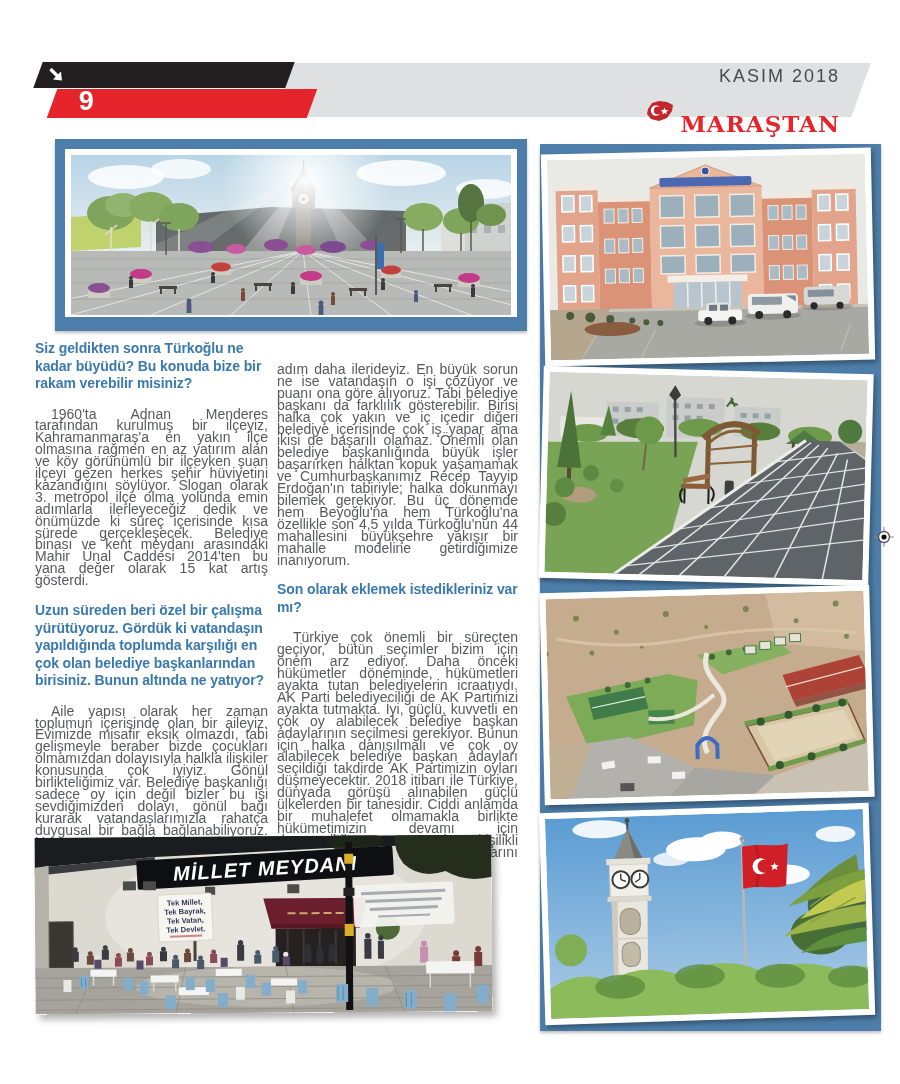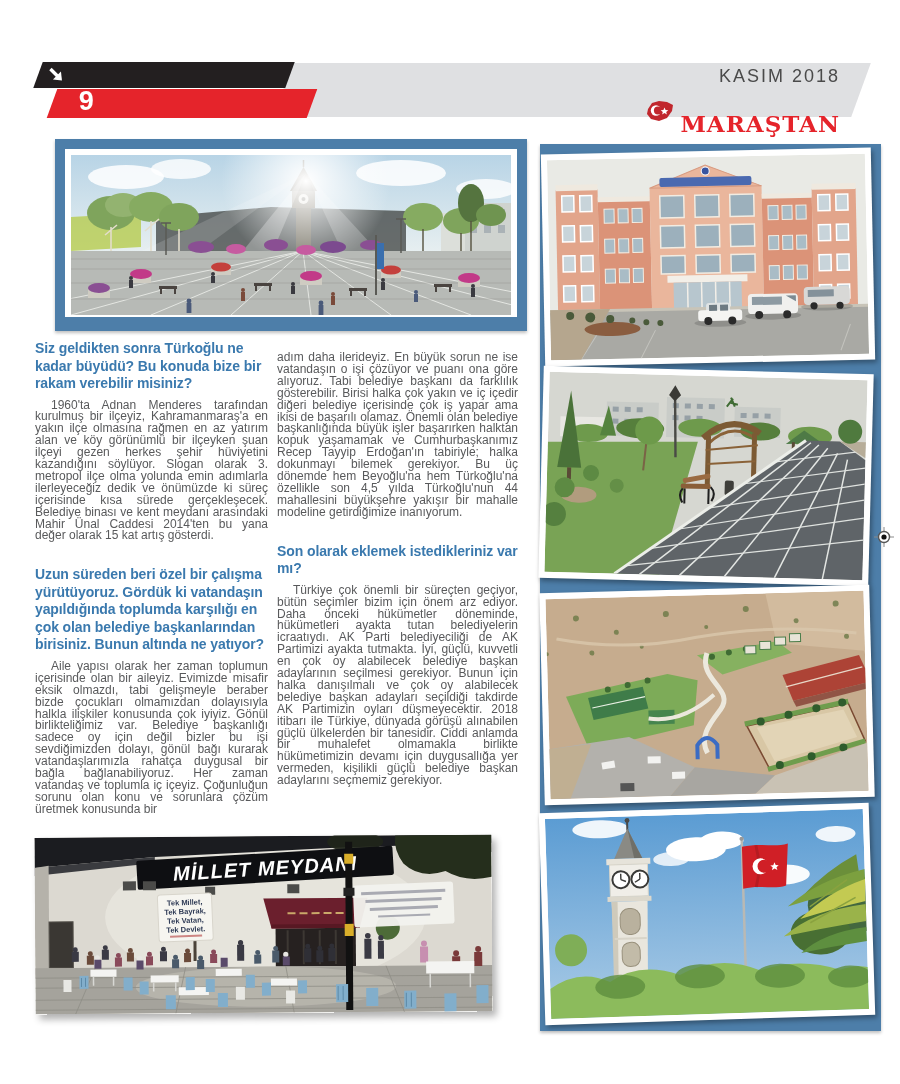--- a/index.html
+++ b/index.html
@@ -36,22 +36,22 @@
   .card3{left:2px;top:445px;transform:rotate(-1.5deg);}
   .card4{left:2px;top:664px;transform:rotate(-1.8deg);}
   .photo-bottom{position:absolute;left:35px;top:836px;width:457px;height:177px;
               transform:rotate(-.4deg);box-shadow:4px 5px 7px rgba(0,0,0,.3);}
   
   .col{position:absolute;text-align:justify;}
   .col-left{left:35px;top:340px;width:233px;}
   .col-right{left:277px;top:348px;width:241px;}
   .question{color:var(--accent-blue,#3a79ae);font-size:14px;line-height:17.5px;
             font-weight:bold;margin:0 0 7px 0;letter-spacing:-.1px;text-align:left;}
-  .question.mt{margin-top:24px;}
-  .body-p{font-size:12px;line-height:11.9px;margin:4px 0 4px 0;}
+  .question.mt{margin-top:15px;}
+  .body-p{font-size:14px;line-height:11.9px;margin:16px 0 4px 0;}
   .indent{text-indent:16px;}
   
   .reg-mark{position:absolute;left:874px;top:527px;}
 </style>
 </head>
 <body>
 
 <div class="page">
 
   <div class="gray-band"></div>

